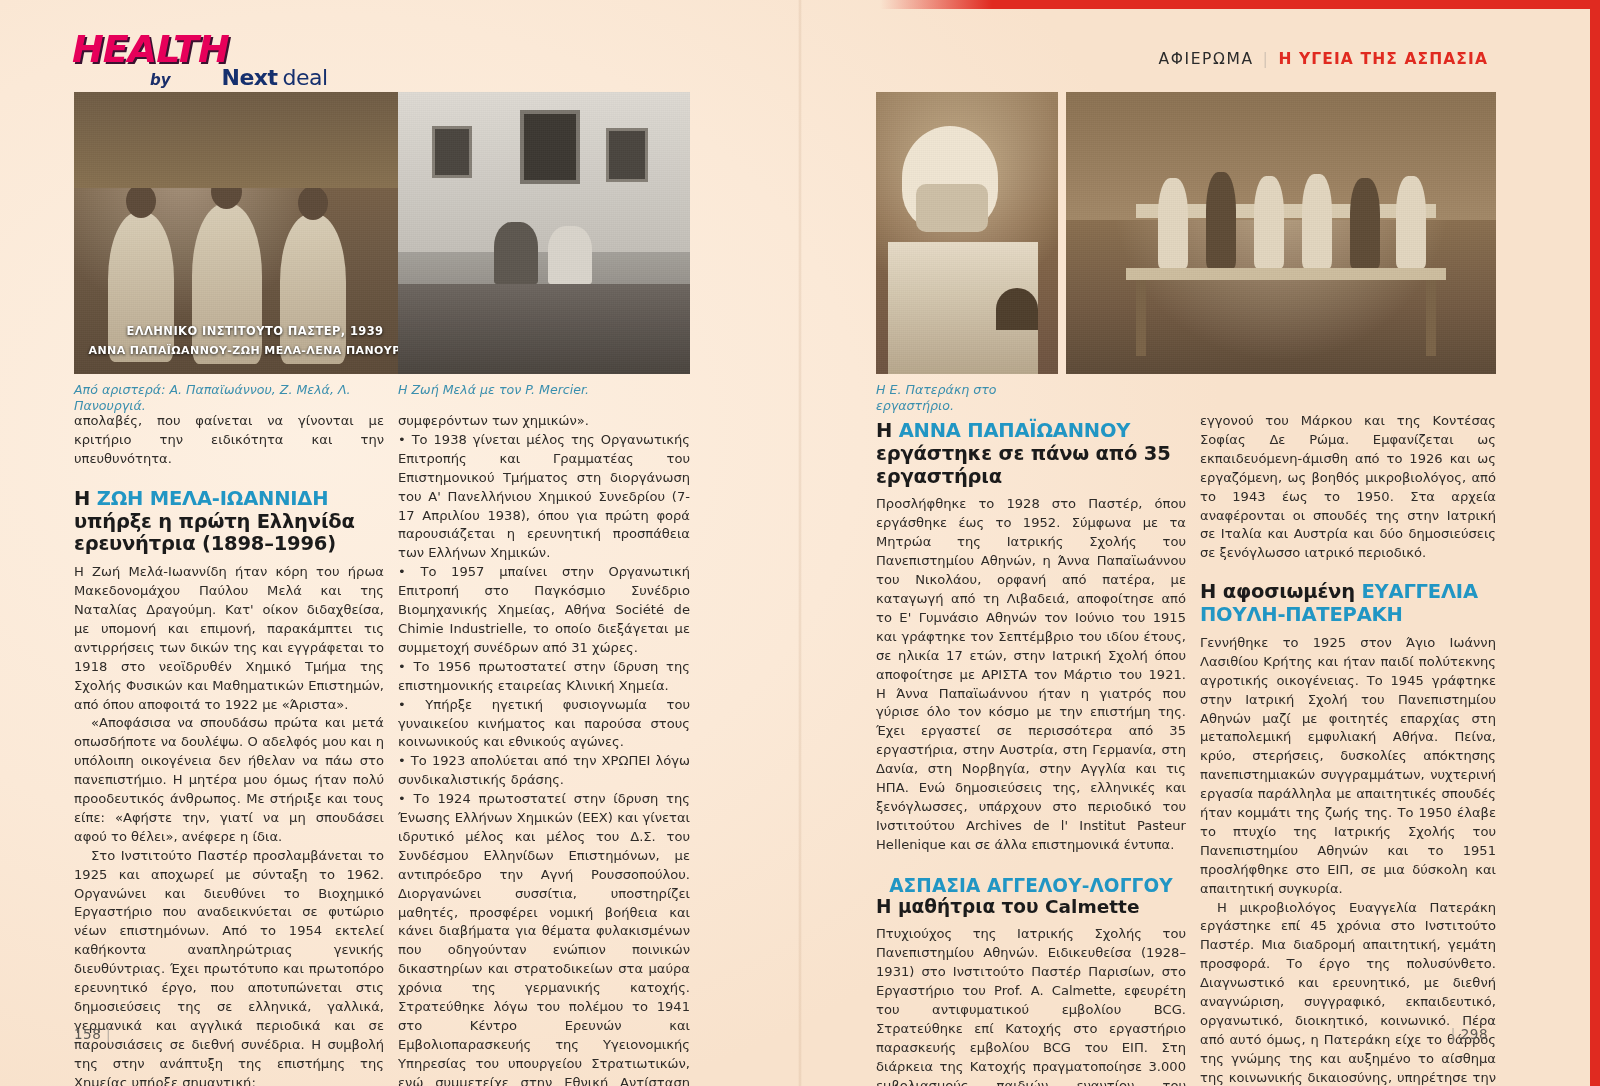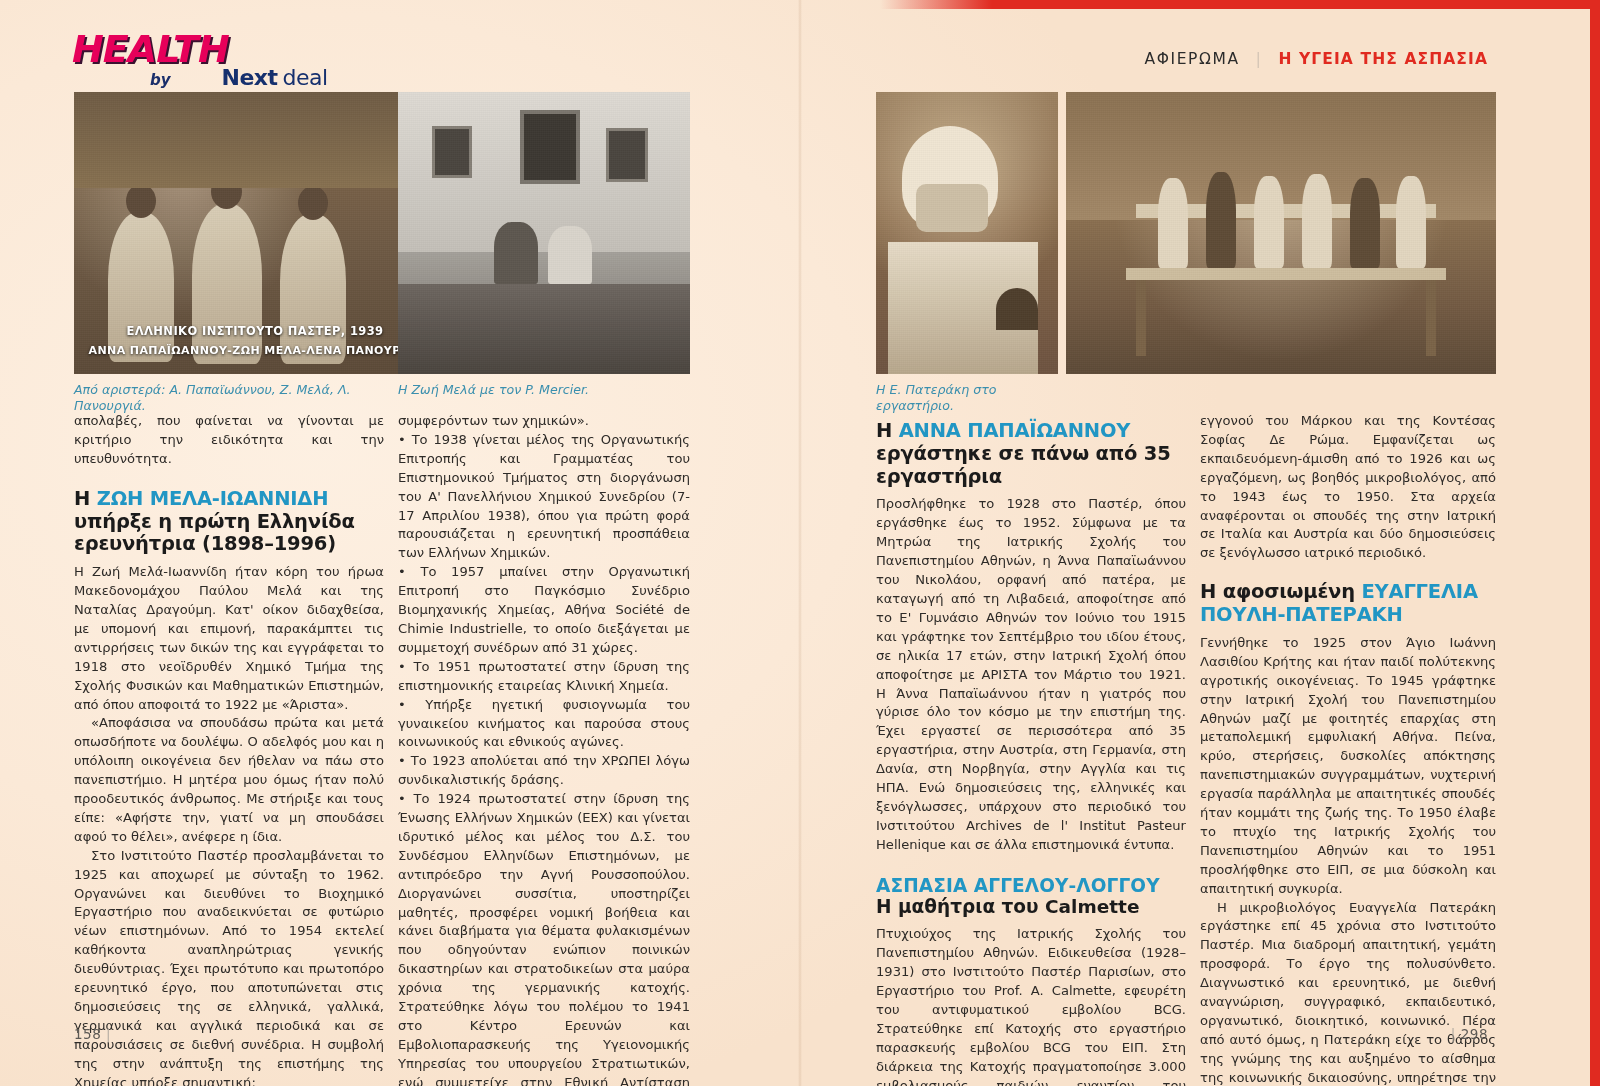--- a/index.html
+++ b/index.html
@@ -43,21 +43,21 @@
   }
   .logo-sub{display:flex;align-items:baseline;gap:5px;margin-top:-3px;margin-left:78px;}
   .logo-by{font-style:italic;font-size:15px;color:#1b2f6b;font-weight:bold;}
   .logo-next{font-size:22px;font-weight:bold;color:#16306e;letter-spacing:-.5px;margin-left:46px;}
   .logo-deal{font-size:22px;font-weight:normal;color:#16306e;letter-spacing:-.5px;}
 
   
   .runhead{
     position:absolute;right:112px;top:50px;
     font-size:15.5px;letter-spacing:1.6px;color:#2b2b2b;
-    display:flex;align-items:center;gap:16px;white-space:nowrap;
+    display:flex;align-items:center;gap:9px;white-space:nowrap;
   }
   .runhead .bar{color:#b9b0a6;font-weight:300;}
   .runhead .accent{color:#e02a20;font-weight:bold;letter-spacing:1.1px;}
 
   
   .photo{position:absolute;overflow:hidden;}
   .cap{
     position:absolute;
     font-style:italic;font-size:12.6px;color:#3a8fae;line-height:1.25;
   }
@@ -118,21 +118,21 @@
   .bullet-wrap{text-indent:17px;}
 
   h2.head{
     font-size:19.5px;line-height:1.17;font-weight:bold;color:#1b1b1b;
     margin:18px 0 7px 0;text-align:left;letter-spacing:-.2px;
   }
   h2.head.first{margin-top:19px;}
   h2.head .hl{color:#2196c4;}
   h3.sub-kicker{
     font-size:18.5px;font-weight:bold;color:#2196c4;margin:20px 0 0 0;
-    line-height:1.18;letter-spacing:.1px;text-align:left;
+    line-height:1.18;letter-spacing:.1px;text-align:center;
   }
   h3.sub-title{
     font-size:18.5px;font-weight:bold;color:#1b1b1b;margin:0 0 7px 0;
     line-height:1.18;text-align:left;
   }
 
   
   .folio{
     position:absolute;bottom:44px;font-size:13.5px;color:#5d5a55;letter-spacing:.5px;
   }
@@ -229,21 +229,21 @@
     <p>Η Ζωή Μελά-Ιωαννίδη ήταν κόρη του ήρωα Μακεδονομάχου Παύλου Μελά και της Ναταλίας Δραγούμη. Κατ' οίκον διδαχθείσα, με υπομονή και επιμονή, παρακάμπτει τις αντιρρήσεις των δικών της και εγγράφεται το 1918 στο νεοϊδρυθέν Χημικό Τμήμα της Σχολής Φυσικών και Μαθηματικών Επιστημών, από όπου αποφοιτά το 1922 με «Άριστα».</p>
     <p class="ind">«Αποφάσισα να σπουδάσω πρώτα και μετά οπωσδήποτε να δουλέψω. Ο αδελφός μου και η υπόλοιπη οικογένεια δεν ήθελαν να πάω στο πανεπιστήμιο. Η μητέρα μου όμως ήταν πολύ προοδευτικός άνθρωπος. Με στήριξε και τους είπε: «Αφήστε την, γιατί να μη σπουδάσει αφού το θέλει», ανέφερε η ίδια.</p>
     <p class="ind">Στο Ινστιτούτο Παστέρ προσλαμβάνεται το 1925 και αποχωρεί με σύνταξη το 1962. Οργανώνει και διευθύνει το Βιοχημικό Εργαστήριο που αναδεικνύεται σε φυτώριο νέων επιστημόνων. Από το 1954 εκτελεί καθήκοντα αναπληρώτριας γενικής διευθύντριας. Έχει πρωτότυπο και πρωτοπόρο ερευνητικό έργο, που αποτυπώνεται στις δημοσιεύσεις της σε ελληνικά, γαλλικά, γερμανικά και αγγλικά περιοδικά και σε παρουσιάσεις σε διεθνή συνέδρια. Η συμβολή της στην ανάπτυξη της επιστήμης της Χημείας υπήρξε σημαντική:</p>
 
   </div>
 
   <div class="col" id="col2">
     <p>συμφερόντων των χημικών».</p>
     <p class="bullet-wrap">•&nbsp;<span>Το 1938 γίνεται μέλος της Οργανωτικής Επιτροπής και Γραμματέας του Επιστημονικού Τμήματος στη διοργάνωση του Α' Πανελλήνιου Χημικού Συνεδρίου (7-17 Απριλίου 1938), όπου για πρώτη φορά παρουσιάζεται η ερευνητική προσπάθεια των Ελλήνων Χημικών.</span></p>
     <p class="bullet-wrap">•&nbsp;<span>Το 1957 μπαίνει στην Οργανωτική Επιτροπή στο Παγκόσμιο Συνέδριο Βιομηχανικής Χημείας, Αθήνα Société de Chimie Industrielle, το οποίο διεξάγεται με συμμετοχή συνέδρων από 31 χώρες.</span></p>
-    <p class="bullet-wrap">•&nbsp;<span>Το 1951 πρωτοστατεί στην ίδρυση της επιστημονικής εταιρείας Κλινική Χημεία.</span></p>
+    <p class="bullet-wrap">•&nbsp;<span>Το 1956 πρωτοστατεί στην ίδρυση της επιστημονικής εταιρείας Κλινική Χημεία.</span></p>
     <p class="bullet-wrap">•&nbsp;<span>Υπήρξε ηγετική φυσιογνωμία του γυναικείου κινήματος και παρούσα στους κοινωνικούς και εθνικούς αγώνες.</span></p>
     <p class="bullet-wrap">•&nbsp;<span>Το 1923 απολύεται από την ΧΡΩΠΕΙ λόγω συνδικαλιστικής δράσης.</span></p>
     <p class="bullet-wrap">•&nbsp;<span>Το 1924 πρωτοστατεί στην ίδρυση της Ένωσης Ελλήνων Χημικών (ΕΕΧ) και γίνεται ιδρυτικό μέλος και μέλος του Δ.Σ. του Συνδέσμου Ελληνίδων Επιστημόνων, με αντιπρόεδρο την Αγνή Ρουσσοπούλου. Διοργανώνει συσσίτια, υποστηρίζει μαθητές, προσφέρει νομική βοήθεια και κάνει διαβήματα για θέματα φυλακισμένων που οδηγούνταν ενώπιον ποινικών δικαστηρίων και στρατοδικείων στα μαύρα χρόνια της γερμανικής κατοχής. Στρατεύθηκε λόγω του πολέμου το 1941 στο Κέντρο Ερευνών και Εμβολιοπαρασκευής της Υγειονομικής Υπηρεσίας του υπουργείου Στρατιωτικών, ενώ συμμετείχε στην Εθνική Αντίσταση κατά τα έτη 1941–1944, για την οποία και βραβεύτηκε το 1984 από την Ένωση Ελλήνων Χημικών (ΕΕΧ). Κρατήθηκε μάλιστα στην Ασφάλεια τη δεκαετία του 1950, γιατί αρνήθηκε να υπογράψει «πιστοποιητικό κοινωνικών φρονημάτων».</span></p>
   </div>
 
   <div class="col" id="col3">
     <h2 class="head" style="margin-top:8px;">
       <span>Η </span><span class="hl">ΑΝΝΑ ΠΑΠΑΪΩΑΝΝΟΥ</span><span> εργάστηκε σε πάνω από 35 εργαστήρια</span>
     </h2>
     <p>Προσλήφθηκε το 1928 στο Παστέρ, όπου εργάσθηκε έως το 1952. Σύμφωνα με τα Μητρώα της Ιατρικής Σχολής του Πανεπιστημίου Αθηνών, η Άννα Παπαϊωάννου του Νικολάου, ορφανή από πατέρα, με καταγωγή από τη Λιβαδειά, αποφοίτησε από το Ε' Γυμνάσιο Αθηνών τον Ιούνιο του 1915 και γράφτηκε τον Σεπτέμβριο του ιδίου έτους, σε ηλικία 17 ετών, στην Ιατρική Σχολή όπου αποφοίτησε με ΑΡΙΣΤΑ τον Μάρτιο του 1921. Η Άννα Παπαϊωάννου ήταν η γιατρός που γύρισε όλο τον κόσμο με την επιστήμη της. Έχει εργαστεί σε περισσότερα από 35 εργαστήρια, στην Αυστρία, στη Γερμανία, στη Δανία, στη Νορβηγία, στην Αγγλία και τις ΗΠΑ. Ενώ δημοσιεύσεις της, ελληνικές και ξενόγλωσσες, υπάρχουν στο περιοδικό του Ινστιτούτου Archives de l' Institut Pasteur Hellenique και σε άλλα επιστημονικά έντυπα.</p>

